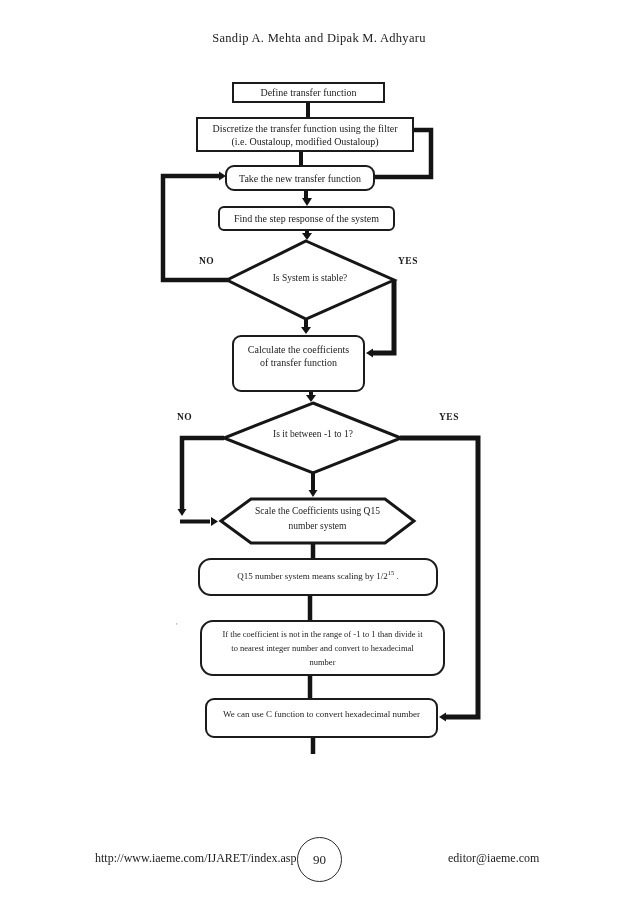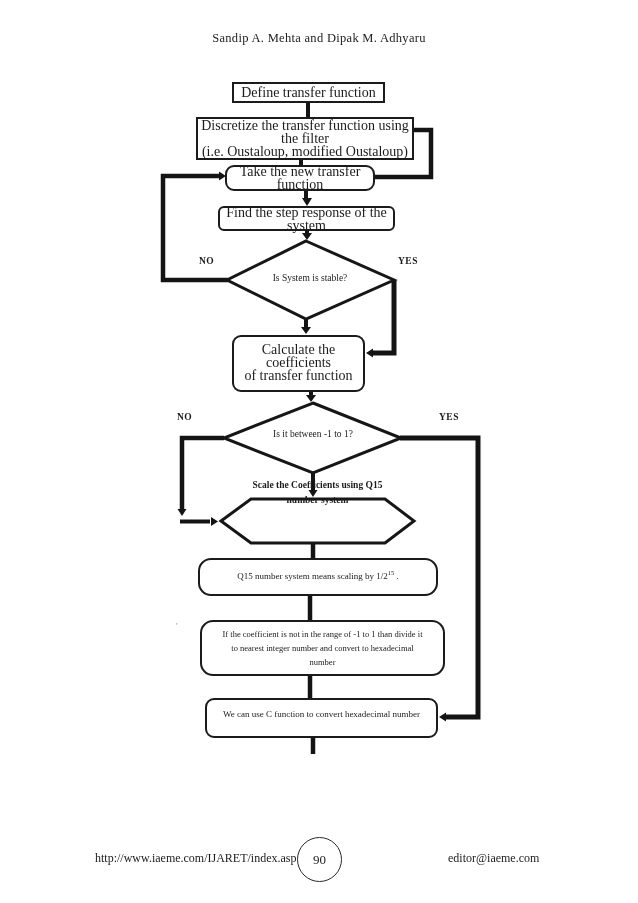--- a/index.html
+++ b/index.html
@@ -9,21 +9,21 @@
     overflow:hidden;margin:0 auto;
   }
   .hdr{
     position:absolute;left:0;top:31px;width:100%;text-align:center;
     font-size:12.5px;letter-spacing:.3px;
   }
   svg.wires{position:absolute;left:0;top:0;z-index:1;}
   .node{
     position:absolute;z-index:2;box-sizing:border-box;background:#fff;
     border:2px solid #1b1b1b;display:flex;align-items:center;justify-content:center;
-    text-align:center;font-size:14px;line-height:13px;
+    text-align:center;font-size:10px;line-height:13px;
   }
   .node .ln{display:block;}
   .rounded{border-radius:9px;}
   .rounded-lg{border-radius:13px;border-width:2.5px;}
   .topalign{align-items:flex-start;}
   .ellipse{border-radius:50%;border-width:2.5px;}
   .shape-label{
     position:absolute;z-index:3;text-align:center;font-size:9.5px;line-height:15px;
     background:transparent;
   }
@@ -101,21 +101,21 @@
       <polygon points="211,517 211,526 218,521.5"></polygon>
       <polygon points="308.5,490 317.5,490 313,497"></polygon>
       <polygon points="446,712.5 446,721.5 439,717"></polygon>
     </g>
   </svg>
 
   <div class="node" style="left:232px;top:82px;width:153px;height:21px;">
     <span>Define transfer function</span>
   </div>
 
-  <div class="node" style="left:196px;top:117px;width:218px;height:43px;">
+  <div class="node" style="left:196px;top:117px;width:218px;height:35px;">
     <div>
       <span class="ln">Discretize the transfer function using the filter</span>
       <span class="ln">(i.e. Oustaloup, modified Oustaloup)</span>
     </div>
   </div>
 
   <div class="node rounded" style="left:225px;top:165px;width:150px;height:26px;">
     <span>Take the new transfer function</span>
   </div>
 
@@ -144,21 +144,21 @@
     </div>
   </div>
 
   <div class="node rounded topalign" style="left:205px;top:698px;width:233px;height:40px;padding-top:8px;font-size:9px;">
     <span>We can use C function to convert hexadecimal number</span>
   </div>
 
 
   <div class="shape-label" style="left:240px;top:271px;width:140px;">Is System is stable?</div>
   <div class="shape-label" style="left:243px;top:427px;width:140px;">Is it between -1 to 1?</div>
-  <div class="shape-label" style="left:240px;top:478px;width:155px;font-weight:bold;">
+  <div class="shape-label" style="left:240px;top:504px;width:155px;">
     <span class="ln">Scale the Coefficients using</span>
     <span class="ln">Q15 number system</span>
   </div>
 
   <div class="branch" style="left:199px;top:256px;">NO</div>
   <div class="branch" style="left:398px;top:256px;">YES</div>
   <div class="branch" style="left:177px;top:412px;">NO</div>
   <div class="branch" style="left:439px;top:412px;">YES</div>
 
   <div class="stray" style="left:176px;top:621px;">'</div>

